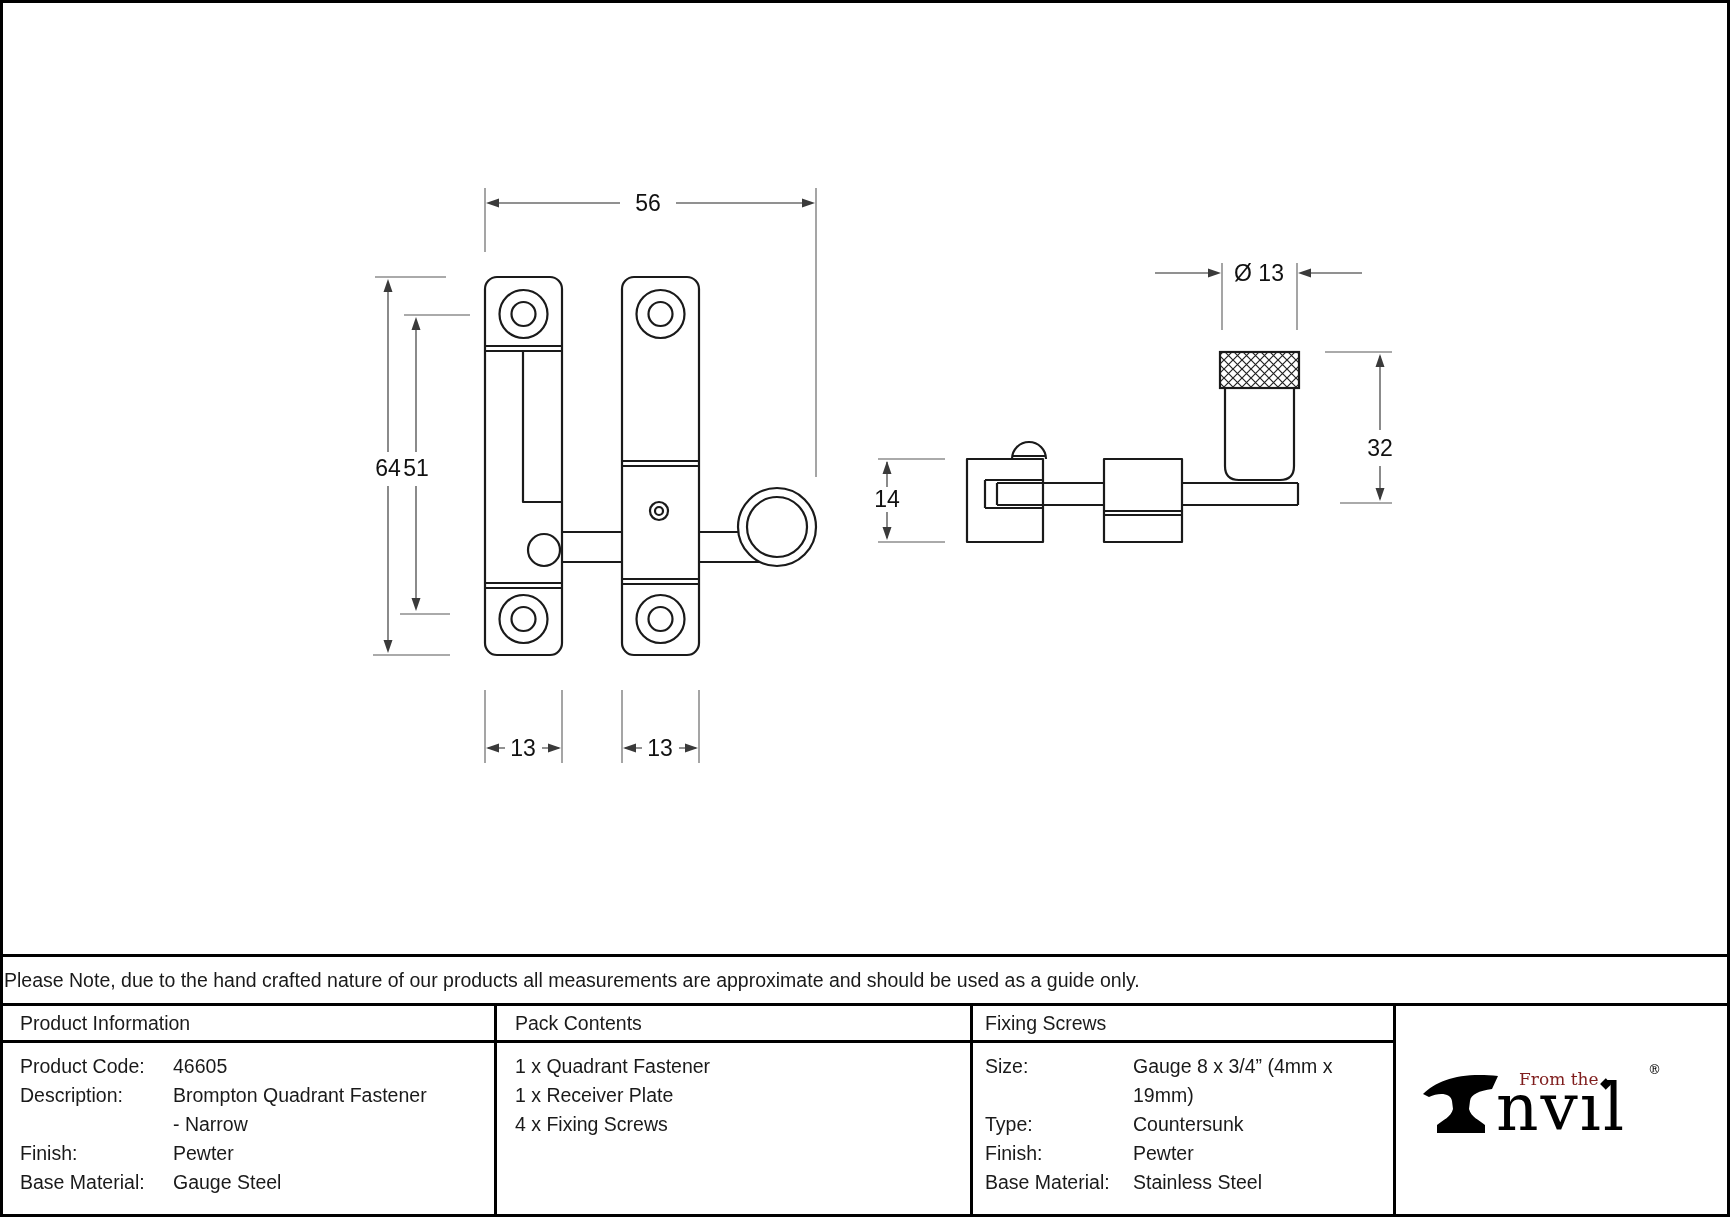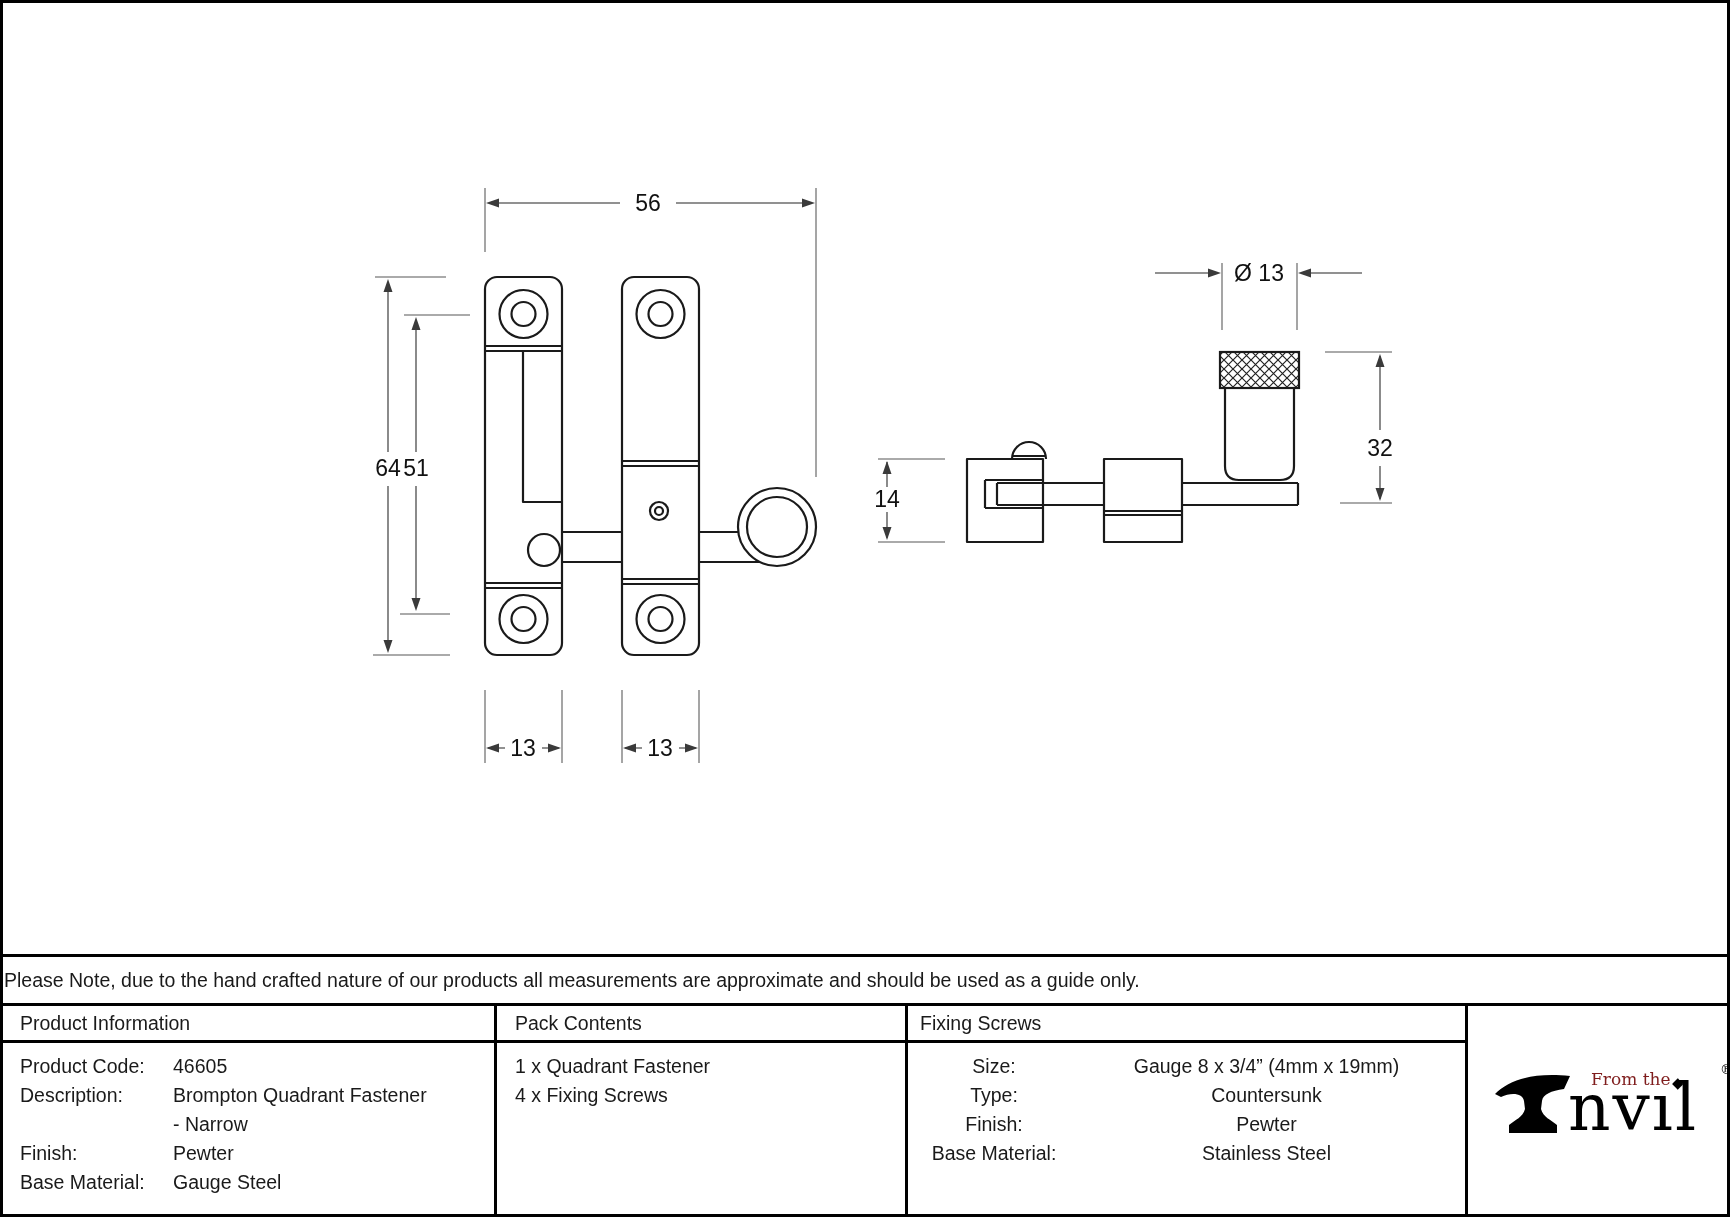--- a/index.html
+++ b/index.html
@@ -12,22 +12,22 @@
   .ext{stroke:#8f8f8f;stroke-width:1.6;fill:none;}
   .dl{stroke:#6e6e6e;stroke-width:1.6;fill:none;}
   .ah{fill:#3a3a3a;stroke:none;}
 
   .bottom{position:absolute;left:0;top:951px;width:1724px;border-top:3px solid #000;}
   .note-row{height:49px;border-bottom:3px solid #000;display:flex;align-items:center;
             padding-left:1px;font-size:19.5px;box-sizing:border-box;}
   .table-row{display:flex;height:208px;}
   .cell{box-sizing:border-box;border-right:3px solid #000;position:relative;}
   .cell.c1{width:494px;}
-  .cell.c2{width:411px;}
-  .cell.c3{width:560px;text-align:center;}
+  .cell.c2{width:476px;}
+  .cell.c3{width:423px;}
   .cell.c4{flex:1;border-right:none;}
   .cell-header{height:37px;border-bottom:3px solid #000;display:flex;align-items:center;
                font-size:19.5px;box-sizing:border-box;}
   .c1 .cell-header{padding-left:17px;}
   .c2 .cell-header{padding-left:18px;}
   .c3 .cell-header{padding-left:12px;}
   .cell-body{font-size:19.5px;line-height:29px;}
   .c1 .cell-body{padding:9px 0 0 17px;}
   .c2 .cell-body{padding:9px 0 0 18px;}
   .c3 .cell-body{padding:9px 0 0 12px;}
@@ -169,20 +169,21 @@
           <div>Pewter</div>
           <div>Base Material:</div>
           <div>Gauge Steel</div>
         </div>
       </div>
 
       <div class="cell c2">
         <div class="cell-header">Pack Contents</div>
         <div class="cell-body">
           <div>1 x Quadrant Fastener</div>
+          <div>1 x Receiver Plate</div>
           <div>4 x Fixing Screws</div>
         </div>
       </div>
 
       <div class="cell c3">
         <div class="cell-header">Fixing Screws</div>
         <div class="cell-body kv">
           <div>Size:</div>
           <div>Gauge 8 x 3/4” (4mm x 19mm)</div>
           <div>Type:</div>

